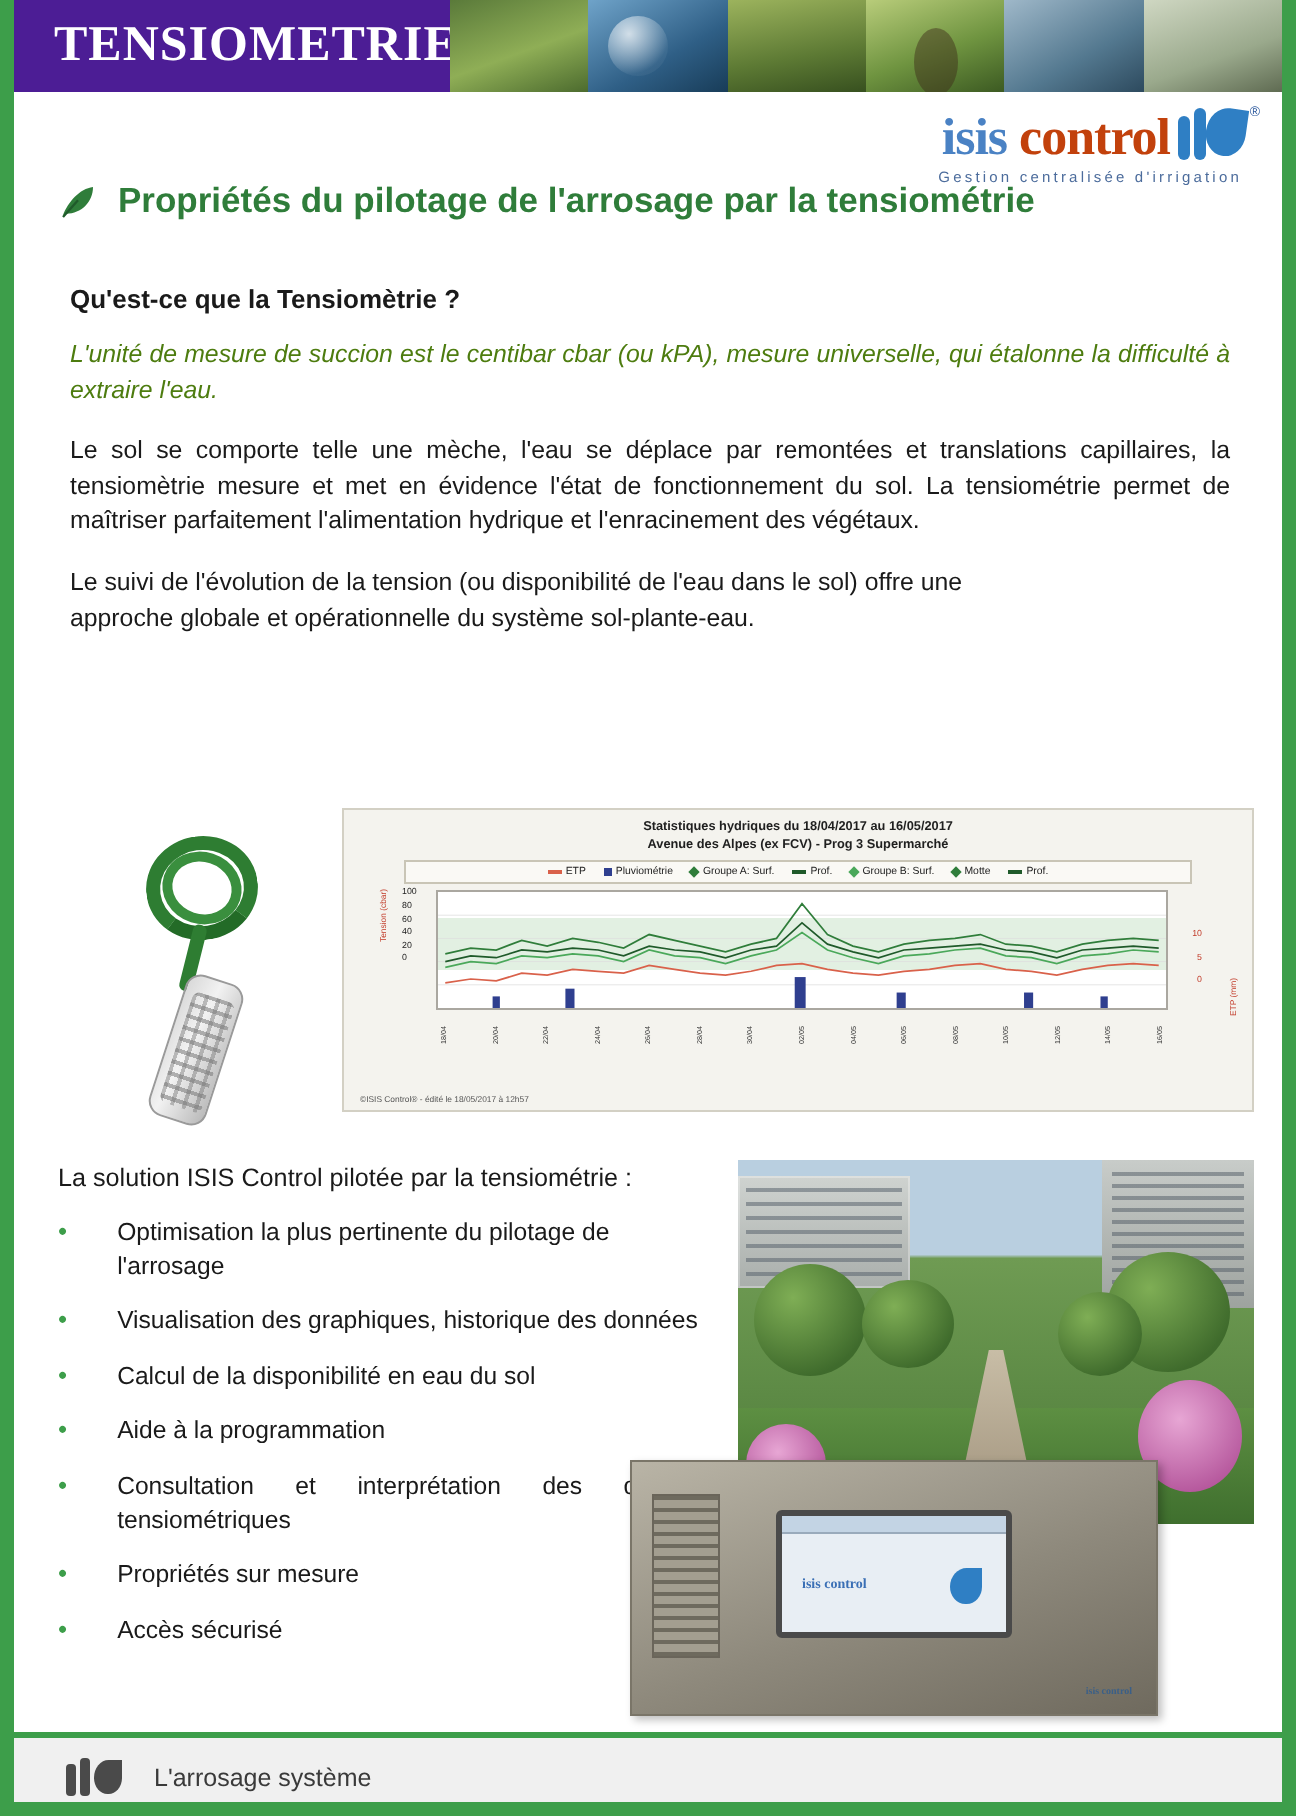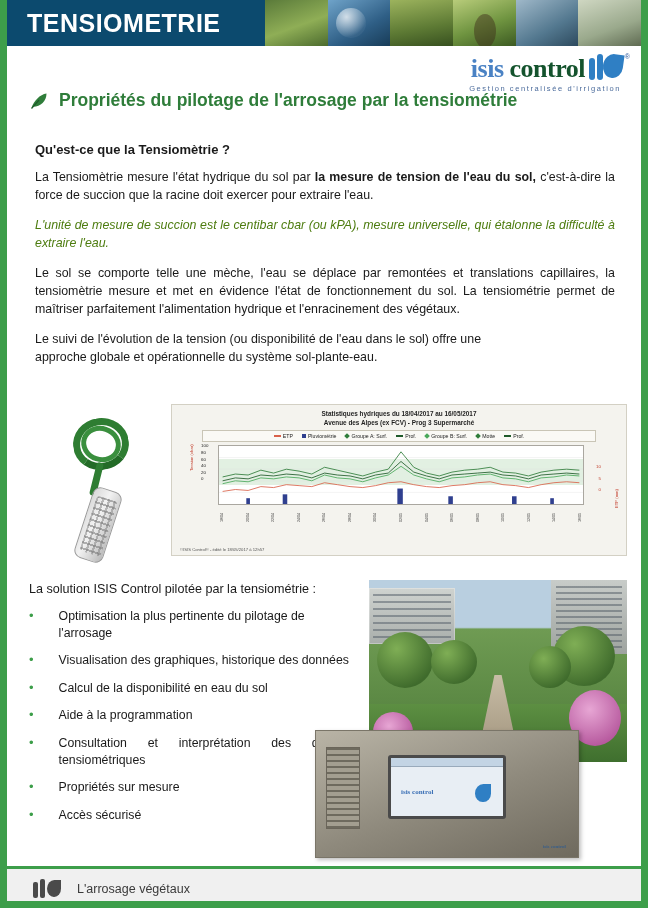--- a/index.html
+++ b/index.html
@@ -25,29 +25,30 @@
 
   
   .header {
     position: absolute;
     top: 0; left: 0; right: 0;
     height: 46px;
     display: flex;
     background: #ffffff;
   }
   .header-title {
-    width: 258px;
-    background: #0c4a6e;
+    width: 218px;
+    background: #4c1d95;
     color: #ffffff;
     font-size: 25px;
     font-weight: bold;
     letter-spacing: 0.5px;
     display: flex;
     align-items: center;
     padding-left: 20px;
+    font-family: Liberation Serif, serif;
   }
   .header-strip {
     flex: 1;
     display: flex;
   }
   .hs {
     flex: 1;
     position: relative;
     overflow: hidden;
   }
@@ -90,21 +91,21 @@
   }
   .logo-word {
     font-family: "Liberation Serif", serif;
     font-size: 26px;
     font-weight: bold;
     color: #3a6fb5;
     letter-spacing: -0.5px;
     line-height: 1;
   }
   .logo-word .isis { color: #4a82c4; }
-  .logo-word .control { color: #14532d; }
+  .logo-word .control { color: #c2410c; }
   .logo-mark {
     position: relative;
     width: 34px; height: 30px;
   }
   .logo-mark .drop {
     position: absolute;
     right: 0; top: 2px;
     width: 20px; height: 24px;
     background: #2f7fc4;
     border-radius: 60% 0 55% 55%;
@@ -563,23 +564,20 @@
     <svg class="leaf-icon" viewBox="0 0 24 24">
       <path d="M3 20 C6 12 13 4 21 3 C21 12 14 19 5 19 Z" fill="#2f7d3a"></path>
       <path d="M3 21 L12 11" stroke="#1f5a2a" stroke-width="1.4" fill="none"></path>
     </svg>
     <h1>Propriétés du pilotage de l'arrosage par la tensiométrie</h1>
   </div>
 
   <div class="content">
     <p class="q-head">Qu'est-ce que la Tensiomètrie ?</p>
 
-    <p class="body">
-      <span>La Tensiomètrie mesure l'état hydrique du sol  par </span><b>la mesure de tension de l'eau du sol,</b><span> c'est-à-dire la force de succion que la racine doit exercer pour extraire l'eau.</span>
-    </p>
 
     <p class="body italic">L'unité de mesure de succion est le centibar cbar (ou kPA), mesure universelle, qui étalonne la difficulté à extraire l'eau.</p>
 
     <p class="body">Le sol se comporte telle une mèche, l'eau se déplace par remontées et translations capillaires, la tensiomètrie mesure et met en évidence l'état de fonctionnement du sol. La tensiométrie permet de maîtriser parfaitement l'alimentation hydrique et l'enracinement des végétaux.</p>
 
     <p class="body spread">
       <span>Le suivi de l'évolution de la tension (ou disponibilité de l'eau dans le sol) offre une</span>
       <span class="lastline">approche globale et opérationnelle du système sol-plante-eau.</span>
     </p>
   </div>
@@ -745,17 +743,17 @@
     </div>
     <div class="brand">isis control</div>
   </div>
 
   <div class="footer">
     <div class="fmark">
       <div class="bar b1"></div>
       <div class="bar b2"></div>
       <div class="drop"></div>
     </div>
-    <div class="ftext">L'arrosage végétaux</div>
+    <div class="ftext">L'arrosage système</div>
   </div>
   <div class="footer-bottom-bar"></div>
 
 </div>
 
 </body></html>

